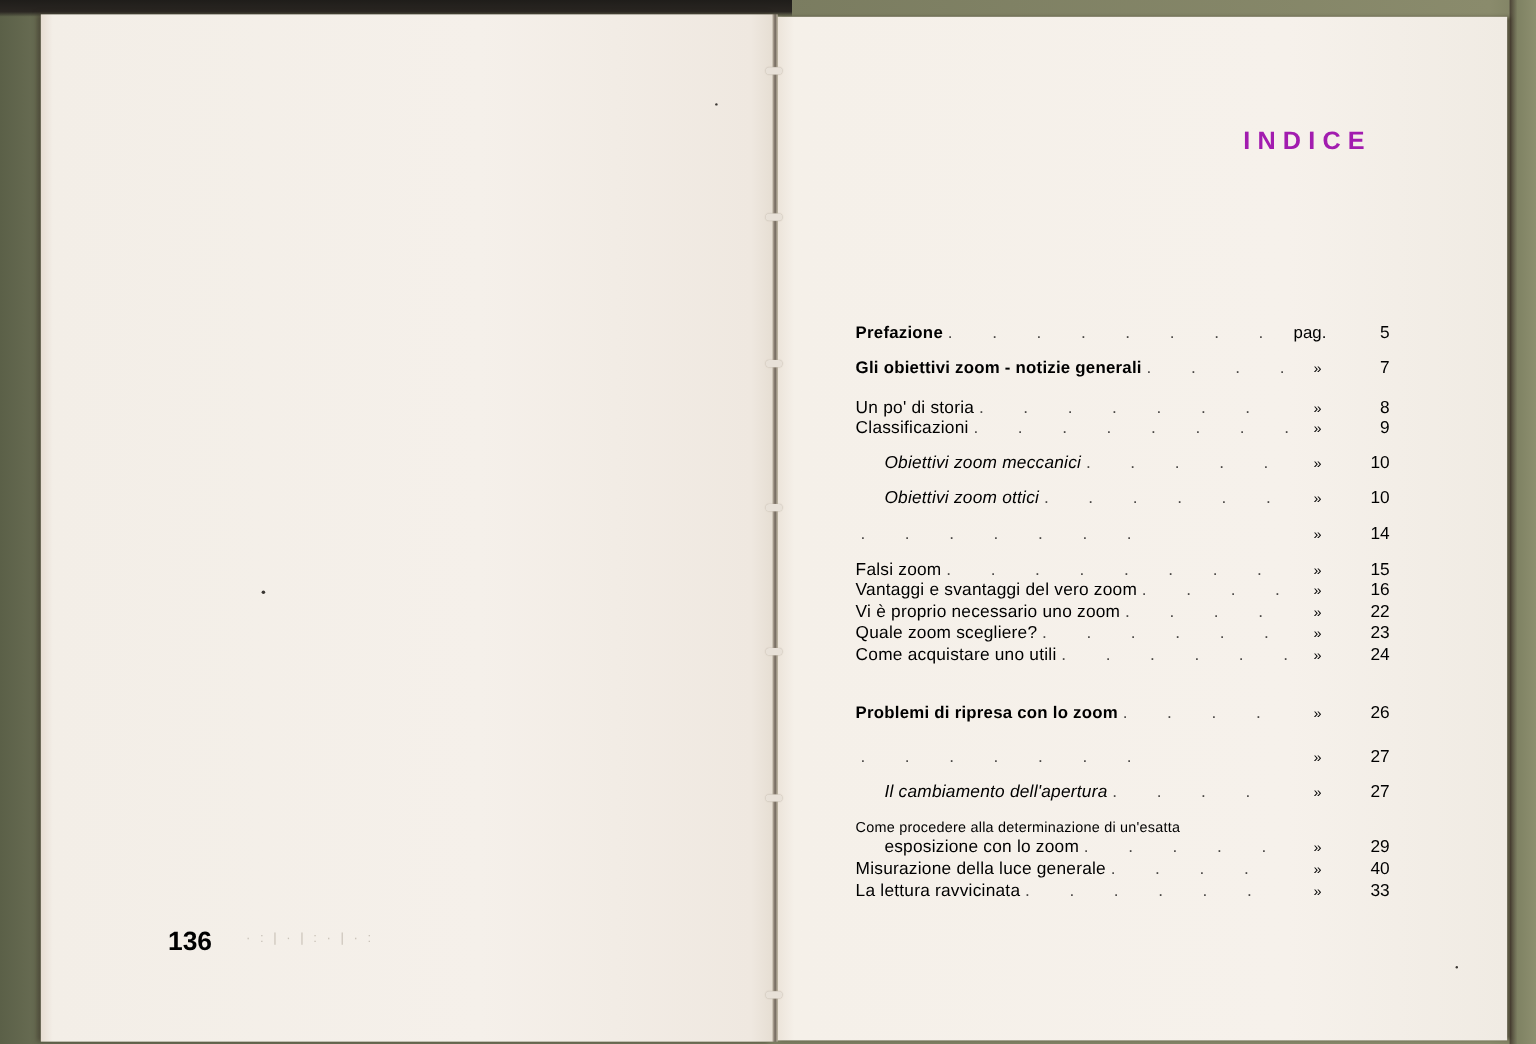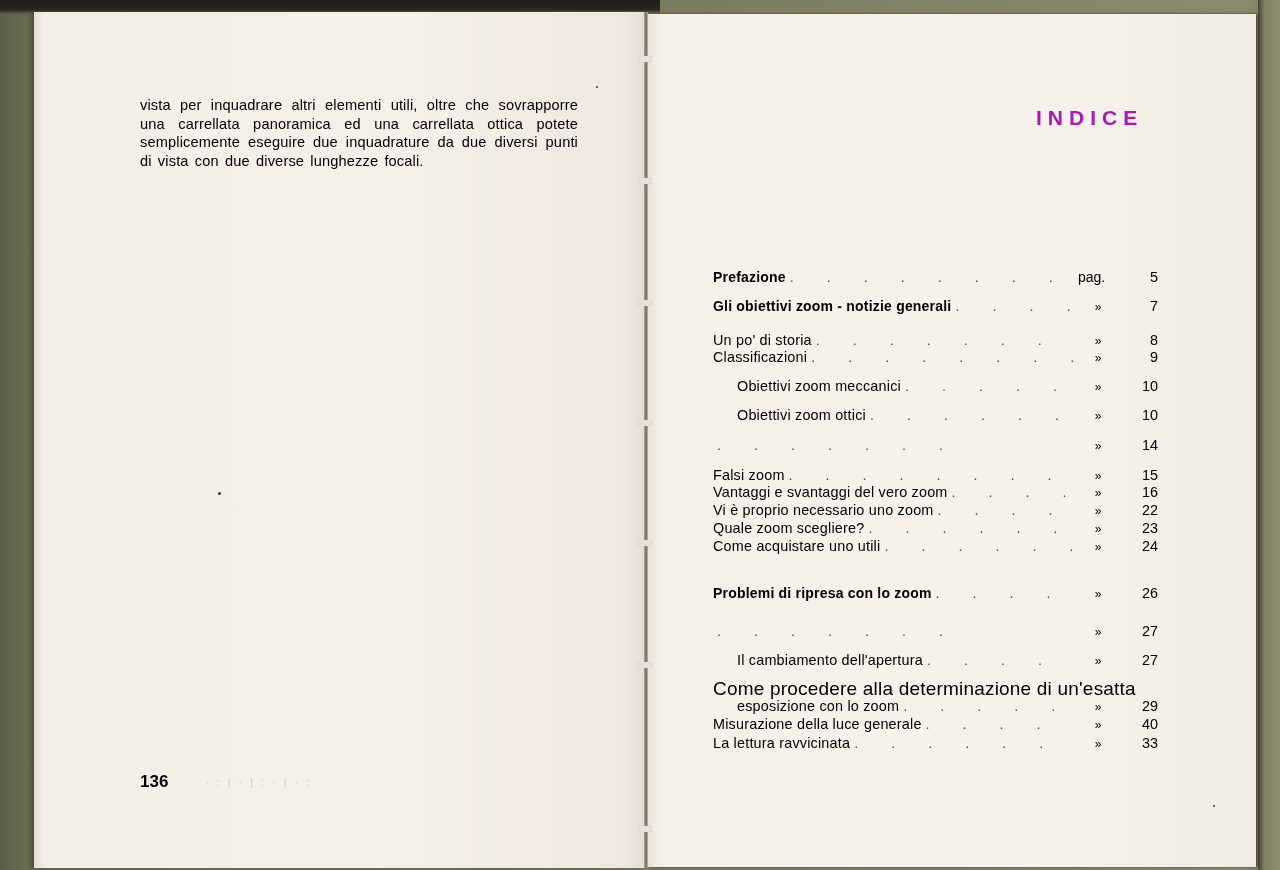--- a/index.html
+++ b/index.html
@@ -38,70 +38,69 @@
 
     
     .body-text {
       position: absolute; left: 140px; top: 96px; width: 438px;
       font-size: 14.6px; line-height: 18.6px; text-align: justify; letter-spacing: 0.15px;
       word-spacing: 2px;
     }
     .body-text p { margin: 0; }
     .body-text p + p { margin-top: 8px; text-indent: 20px; }
     .folio {
-      position: absolute; left: 140px; top: 772px; font-size: 17px; font-weight: bold;
+      position: absolute; left: 140px; top: 772px; font-size: 22px; font-weight: bold;
     }
     .bleed {
       position: absolute; left: 205px; top: 776px; width: 230px; height: 12px;
       color: #c9c2b8; font-size: 11px; letter-spacing: 8px;
     }
 
     
     .index-title {
       position: absolute; left: 1036px; top: 106px; font-size: 21px; font-weight: bold;
       letter-spacing: 6px; color: #a21caf;
     }
     .toc { position: absolute; left: 713px; top: 0; width: 445px; }
     .toc-row {
       position: absolute; left: 0; width: 445px; height: 18px; font-size: 14.4px;
       line-height: 18px; display: flex; align-items: baseline;
     }
     .toc-row .title { white-space: nowrap; letter-spacing: 0.2px; }
     .toc-row.bold .title { font-weight: bold; font-size: 14px; }
-    .toc-row.italic .title { padding-left: 24px; }
+    .toc-row.italic .title { font-style: italic; padding-left: 24px; }
     .toc-row.cont .title { padding-left: 24px; }
     .toc-row .dots {
       flex: 1; overflow: hidden; white-space: nowrap; margin: 0 4px;
       letter-spacing: 14.5px; color: #4a4846;
     }
     .toc-row .marker { width: 40px; text-align: center; font-size: 12px; }
     .toc-row.pagrow .marker { font-size: 14px; width: 40px; text-align: left; }
     .toc-row .num { width: 40px; text-align: right; }
-    .toc-line-only { position: absolute; left: 0; font-size: 19px; line-height: 18px; white-space: nowrap; letter-spacing: 0.2px; }
+    .toc-line-only { position: absolute; left: 0; font-size: 12px; line-height: 18px; white-space: nowrap; letter-spacing: 0.2px; }
     .speck { position: absolute; width: 3px; height: 3px; border-radius: 50%; background: #3a3632; }
   </style>
 </head>
 <body>
 
 <div class="top-shadow"></div>
 <div class="right-strip"></div>
 
 <div class="page page-left"></div>
 <div class="page page-right"></div>
 <div class="gutter"></div>
 <div class="stitch" style="top:56px"></div>
 <div class="stitch" style="top:178px"></div>
 <div class="stitch" style="top:300px"></div>
 <div class="stitch" style="top:420px"></div>
 <div class="stitch" style="top:540px"></div>
 <div class="stitch" style="top:662px"></div>
 <div class="stitch" style="top:826px"></div>
 
 <div class="body-text">
-  <p>vista per inquadrare altri elementi utili, oltre che sovrapporre una carrellata panoramica ed una carrellata ottica potete semplicemente eseguire due inquadrature da due diversi punti di vista con due diverse lunghezze focali.</p>
 </div>
 <div class="folio">136</div>
 <div class="bleed">·:|·|:·|·:</div>
 
 <div class="speck" style="left:218px;top:492px"></div>
 <div class="speck" style="left:596px;top:86px;width:2px;height:2px"></div>
 <div class="speck" style="left:1213px;top:805px;width:2px;height:2px"></div>
 
 <div class="index-title">INDICE</div>
 

